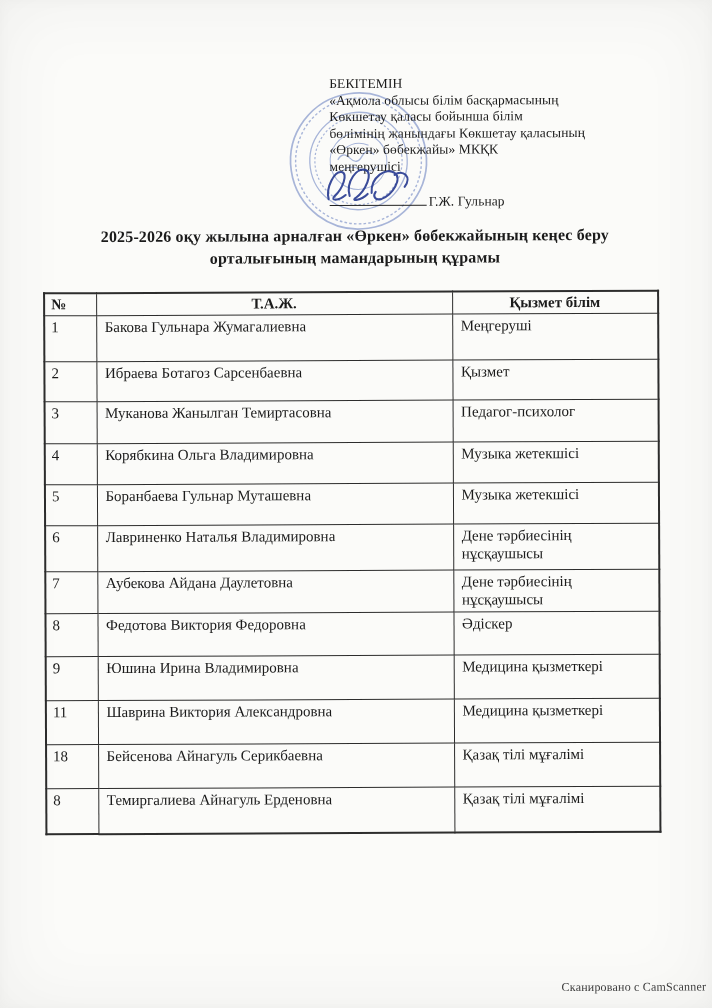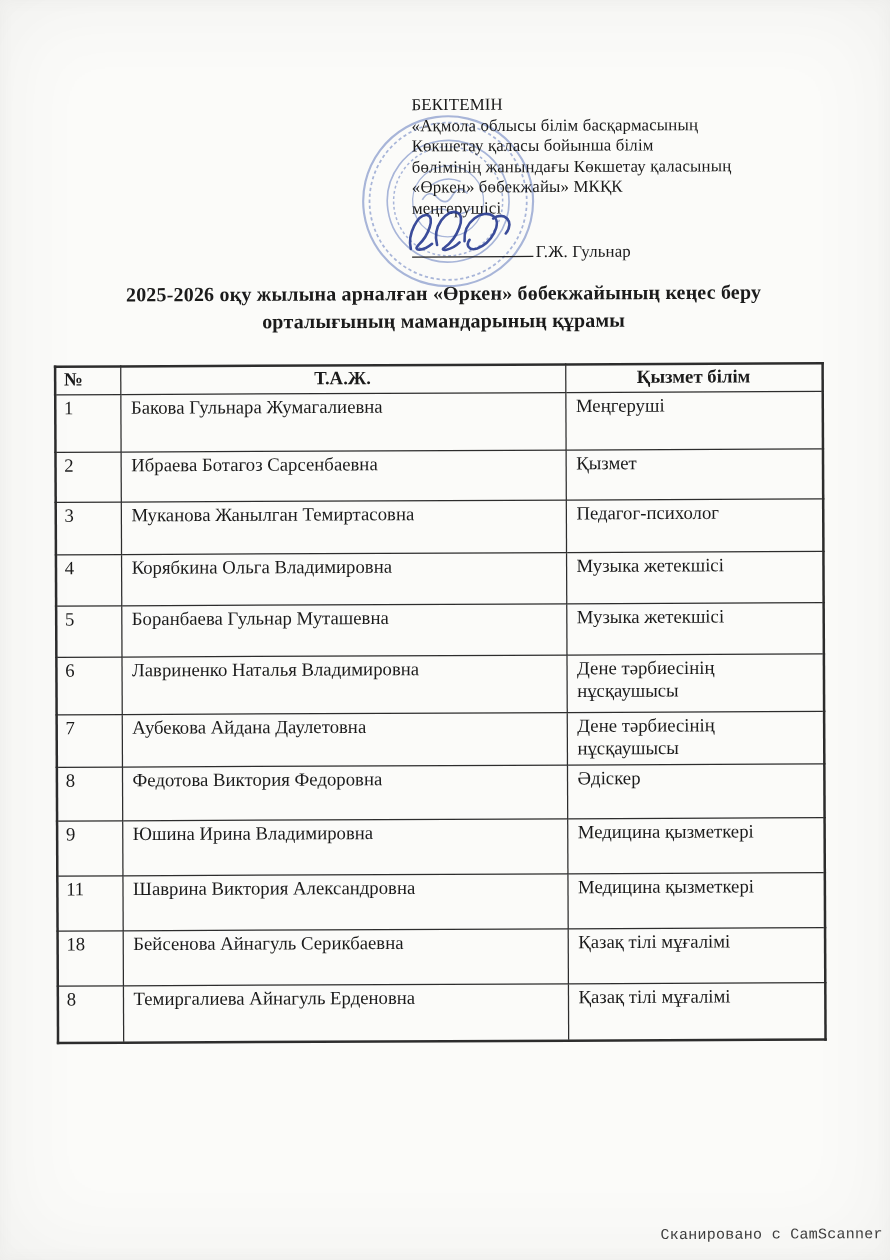--- a/index.html
+++ b/index.html
@@ -75,21 +75,21 @@
   tbody tr:nth-child(7){height:39px;}
   tbody tr:nth-child(8){height:43px;}
   tbody tr:nth-child(9){height:44px;}
   tbody tr:nth-child(10){height:44px;}
   tbody tr:nth-child(11){height:44px;}
   tbody tr:nth-child(12){height:45px;}
 
   
   .scanner-note{
     position:absolute;right:8px;bottom:12px;
-    font-family:Liberation Mono, monospace;
+    font-family:Liberation Serif, serif;
     font-size:12px;color:#3d3d3d;letter-spacing:.2px;
   }
 </style>
 </head>
 <body>
 
 <div class="doc">
 
   <svg class="stamp" viewBox="0 0 140 140">
     <g fill="none" stroke="#6d84c2">

